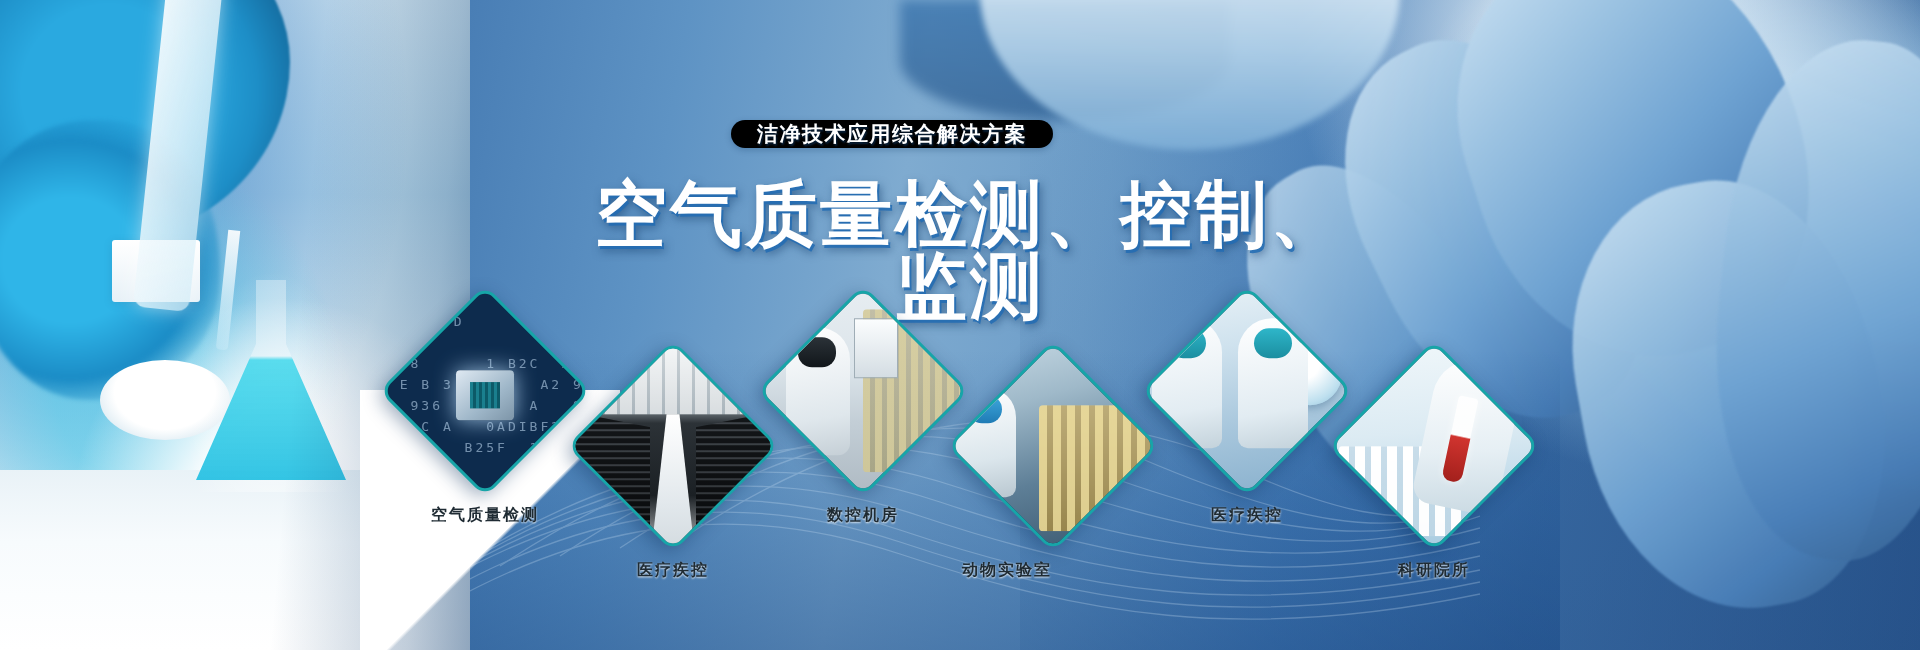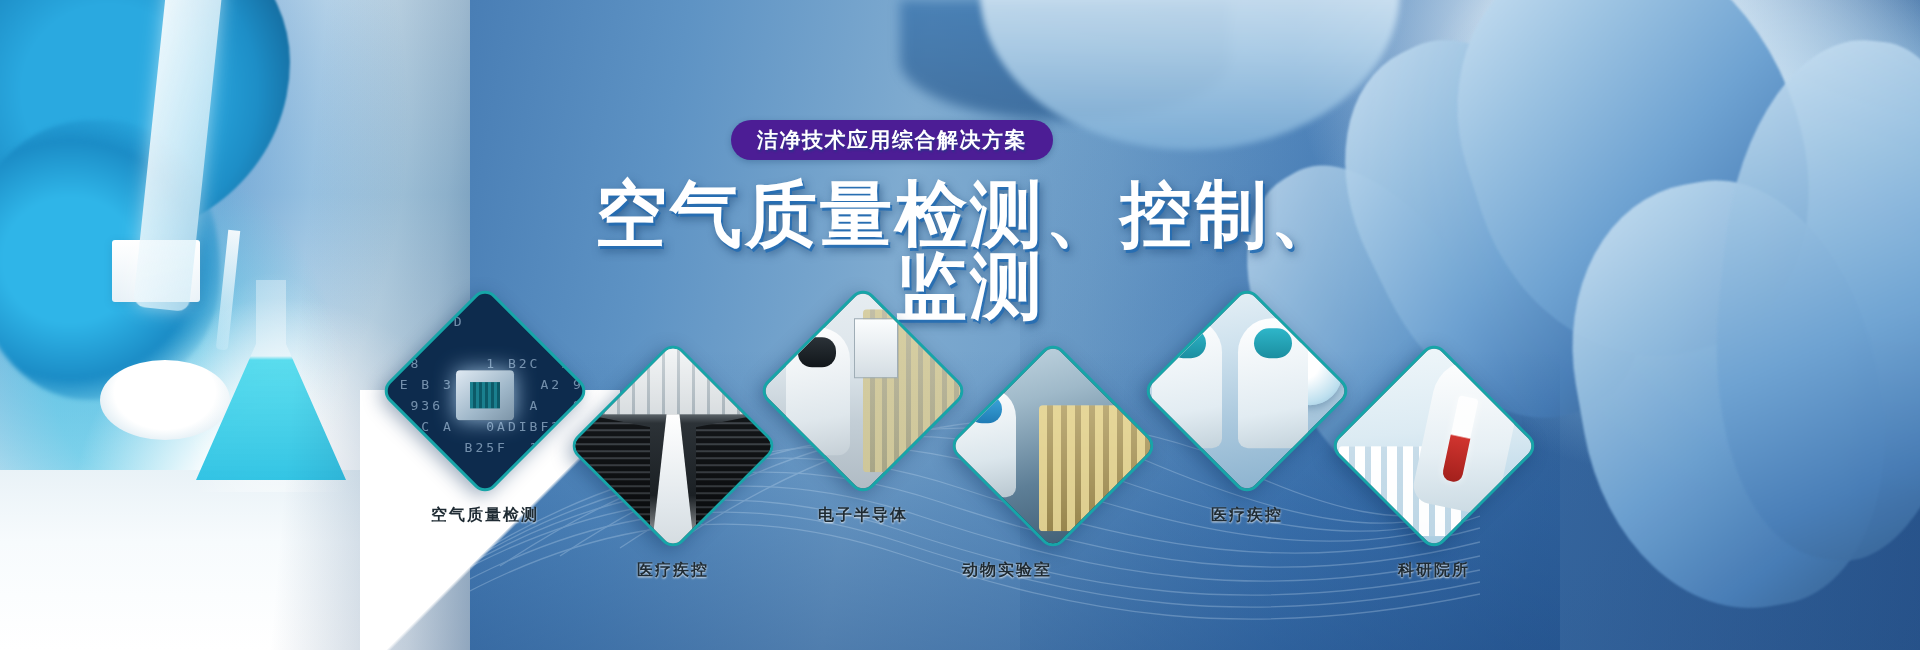--- a/index.html
+++ b/index.html
@@ -128,23 +128,23 @@
   }
   
   .wedge-white{
     position:absolute; left:360px; bottom:0; width:260px; height:260px;
     background:linear-gradient(135deg,#ffffff 55%, rgba(255,255,255,0) 56%);
   }
 
   
   .badge{
     position:absolute; left:731px; top:120px;
-    height:40px; padding:0 26px;
+    height:28px; padding:0 26px;
     display:flex; align-items:center; justify-content:center;
-    background:#4c1d95; border-radius:21px;
+    background:#000000; border-radius:21px;
     box-shadow:0 2px 6px rgba(10,50,95,.28);
   }
   .badge span{
     font-size:21px; font-weight:bold; color:#ffffff; letter-spacing:1.5px;
     text-shadow:1px 2px 2px rgba(16,70,125,.5);
     font-family:"DejaVu Sans","Liberation Sans",sans-serif;
   }
 
   
   .headline{
@@ -406,21 +406,21 @@
     </div>
     <div class="card-label" style="left:573px; top:560px;">医疗疾控</div>
 
     <div class="card" style="left:788px; top:316px;">
       <div class="inner img-pharma">
         <div class="ph-mach"></div>
         <div class="ph-panel"></div>
         <div class="ph-suit"></div>
       </div>
     </div>
-    <div class="card-label" style="left:763px; top:505px;">电子半导体</div>
+    <div class="card-label" style="left:763px; top:505px;">数控机房</div>
 
     <div class="card" style="left:978px; top:371px;">
       <div class="inner img-animal">
         <div class="an-bottles"></div>
         <div class="an-person"></div>
       </div>
     </div>
     <div class="card-label" style="left:907px; top:560px;font-family:Liberation Mono, monospace;">动物实验室</div>
 
     <div class="card" style="left:1172px; top:316px;">

